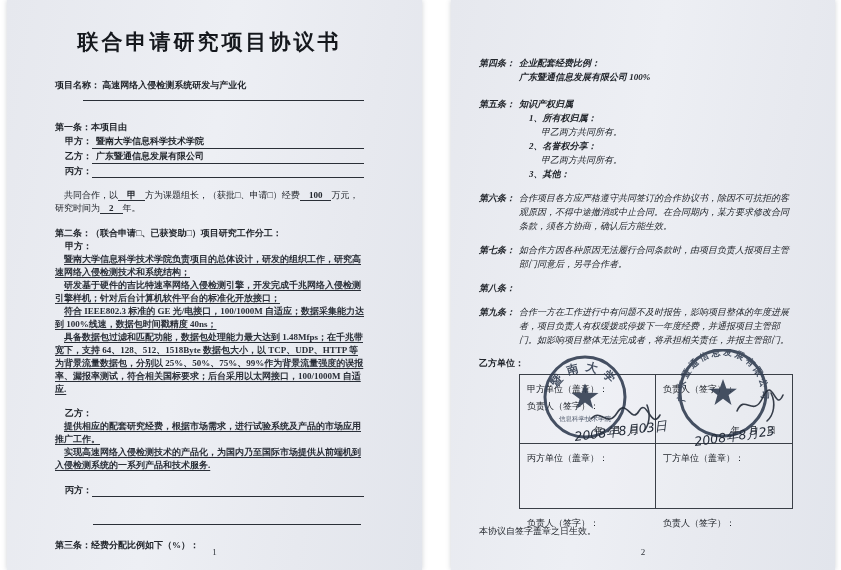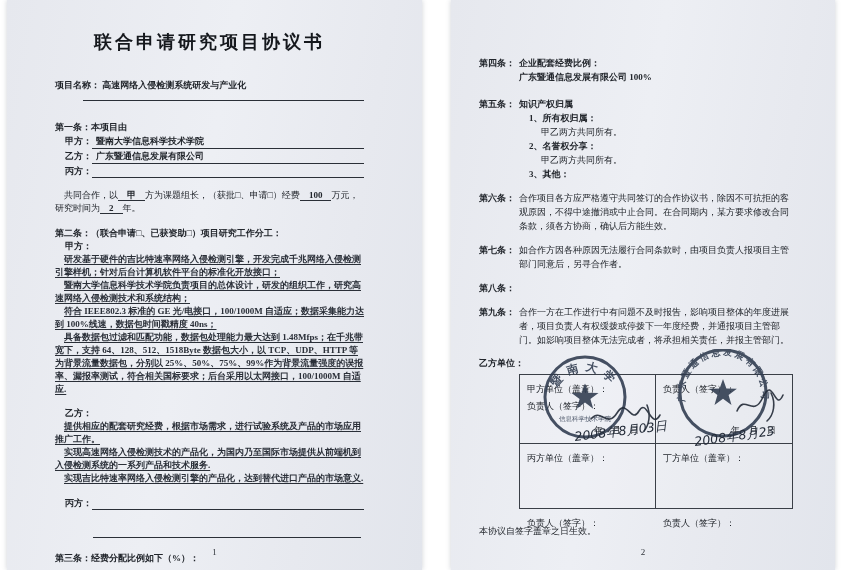--- a/index.html
+++ b/index.html
@@ -13,39 +13,39 @@
     position:absolute;top:0;height:570px;overflow:hidden;
     background:linear-gradient(100deg,#e6e8ee 0%,#edeff4 45%,#e7e9ef 75%,#e2e5ec 100%);
     box-shadow:0 0 5px rgba(60,70,90,.25);
     font-size:9px;line-height:13px;
   }
   .page1{left:7px;width:415px;padding:0 0 0 0;}
   .page2{left:451px;width:384px;}
   .p1-inner{padding:36px 58px 0 48px;}
   .p2-inner{padding:56px 40px 0 28px;}
   .b{font-weight:700;}
-  .title{margin:0 0 0 0;text-align:center;font-size:18px;letter-spacing:3px;font-weight:700;color:#15181d;}
+  .title{margin:0 0 0 0;text-align:center;font-size:21px;letter-spacing:3px;font-weight:700;color:#15181d;}
   .proj-row{margin-top:30px;white-space:nowrap;}
   .rule{border-bottom:1.5px solid #2a2f37;height:6px;margin:2px 0 0 28px;}
   .art1{margin-top:20px;}
   .heading{font-weight:700;}
   .party-row{display:flex;margin-left:10px;margin-top:1px;}
   .p-label{font-weight:700;flex:0 0 auto;}
   .p-fill{flex:1;border-bottom:1px solid #2a2f37;font-weight:700;padding-left:4px;}
   .coop{margin-top:11px;text-indent:1em;}
   .blank{border-bottom:1px solid #2a2f37;font-weight:700;padding:0 9px;}
   .art2{margin-top:12px;}
   .sub-label{font-weight:700;margin-left:10px;}
   .u-para{margin:0;text-indent:1em;font-weight:700;text-decoration:underline;text-underline-offset:2px;color:#2a2f38;}
   .party-c-row{display:flex;margin:12px 0 0 10px;}
   .blank-line{border-bottom:1px solid #2a2f37;height:13px;margin:14px 0 0 38px;width:268px;}
   .art3{margin-top:14px;}
   .page-num{position:absolute;bottom:11px;left:0;width:100%;text-align:center;font-size:9px;color:#30343b;}
   
-  .article{display:flex;margin-top:10px;line-height:14px;}
+  .article{display:flex;margin-top:10px;line-height:14px;font-style:italic;}
   .a-label{flex:0 0 40px;font-weight:700;}
   .a-body{flex:1;}
   .ip-item{margin-left:10px;}
   .ip-value{margin-left:22px;}
   .check-label{font-weight:700;margin-top:10px;}
   .sign-area{position:relative;margin-top:2px;}
   .sign-table{
     display:grid;grid-template-columns:136px 136px;margin-left:40px;margin-top:4px;
     border:1px solid #3a3f47;width:272px;background:rgba(255,255,255,.10);
   }
@@ -87,28 +87,27 @@
           <span class="p-fill"></span>
         </div>
         <div class="coop">
           <span>共同合作，以</span><span class="blank">甲</span><span>方为课题组长，（获批□、申请□）经费</span><span class="blank">100</span><span>万元，研究时间为</span><span class="blank">2</span><span>年。</span>
         </div>
       </div>
 
       <div class="art2">
         <div class="heading">第二条：（联合申请□、已获资助□）项目研究工作分工：</div>
         <div class="sub-label">甲方：</div>
+        <p class="u-para">暨南大学信息科学技术学院负责项目的总体设计，研发的组织工作，研究高速网络入侵检测技术和系统结构；</p>
         <p class="u-para">研发基于硬件的吉比特速率网络入侵检测引擎，开发完成千兆网络入侵检测引擎样机；针对后台计算机软件平台的标准化开放接口；</p>
-        <p class="u-para">暨南大学信息科学技术学院负责项目的总体设计，研发的组织工作，研究高速网络入侵检测技术和系统结构；</p>
         <p class="u-para">符合 IEEE802.3 标准的 GE 光/电接口，100/1000M 自适应；数据采集能力达到 100%线速，数据包时间戳精度 40ns；</p>
         <p class="u-para">具备数据包过滤和匹配功能，数据包处理能力最大达到 1.48Mfps；在千兆带宽下，支持 64、128、512、1518Byte 数据包大小，以 TCP、UDP、HTTP 等为背景流量数据包，分别以 25%、50%、75%、99%作为背景流量强度的误报率、漏报率测试，符合相关国标要求；后台采用以太网接口，100/1000M 自适应.</p>
         <div class="sub-label" style="margin-top:11px">乙方：</div>
         <p class="u-para">提供相应的配套研究经费，根据市场需求，进行试验系统及产品的市场应用推广工作。</p>
         <p class="u-para">实现高速网络入侵检测技术的产品化，为国内乃至国际市场提供从前端机到入侵检测系统的一系列产品和技术服务.</p>
-        <p class="u-para">实现吉比特速率网络入侵检测引擎的产品化，达到替代进口产品的市场意义.</p>
         <div class="party-c-row">
           <span class="p-label">丙方：</span>
           <span class="p-fill"></span>
         </div>
         <div class="blank-line"></div>
       </div>
 
       <div class="art3">
         <div class="heading">第三条：经费分配比例如下（%）：</div>
 

